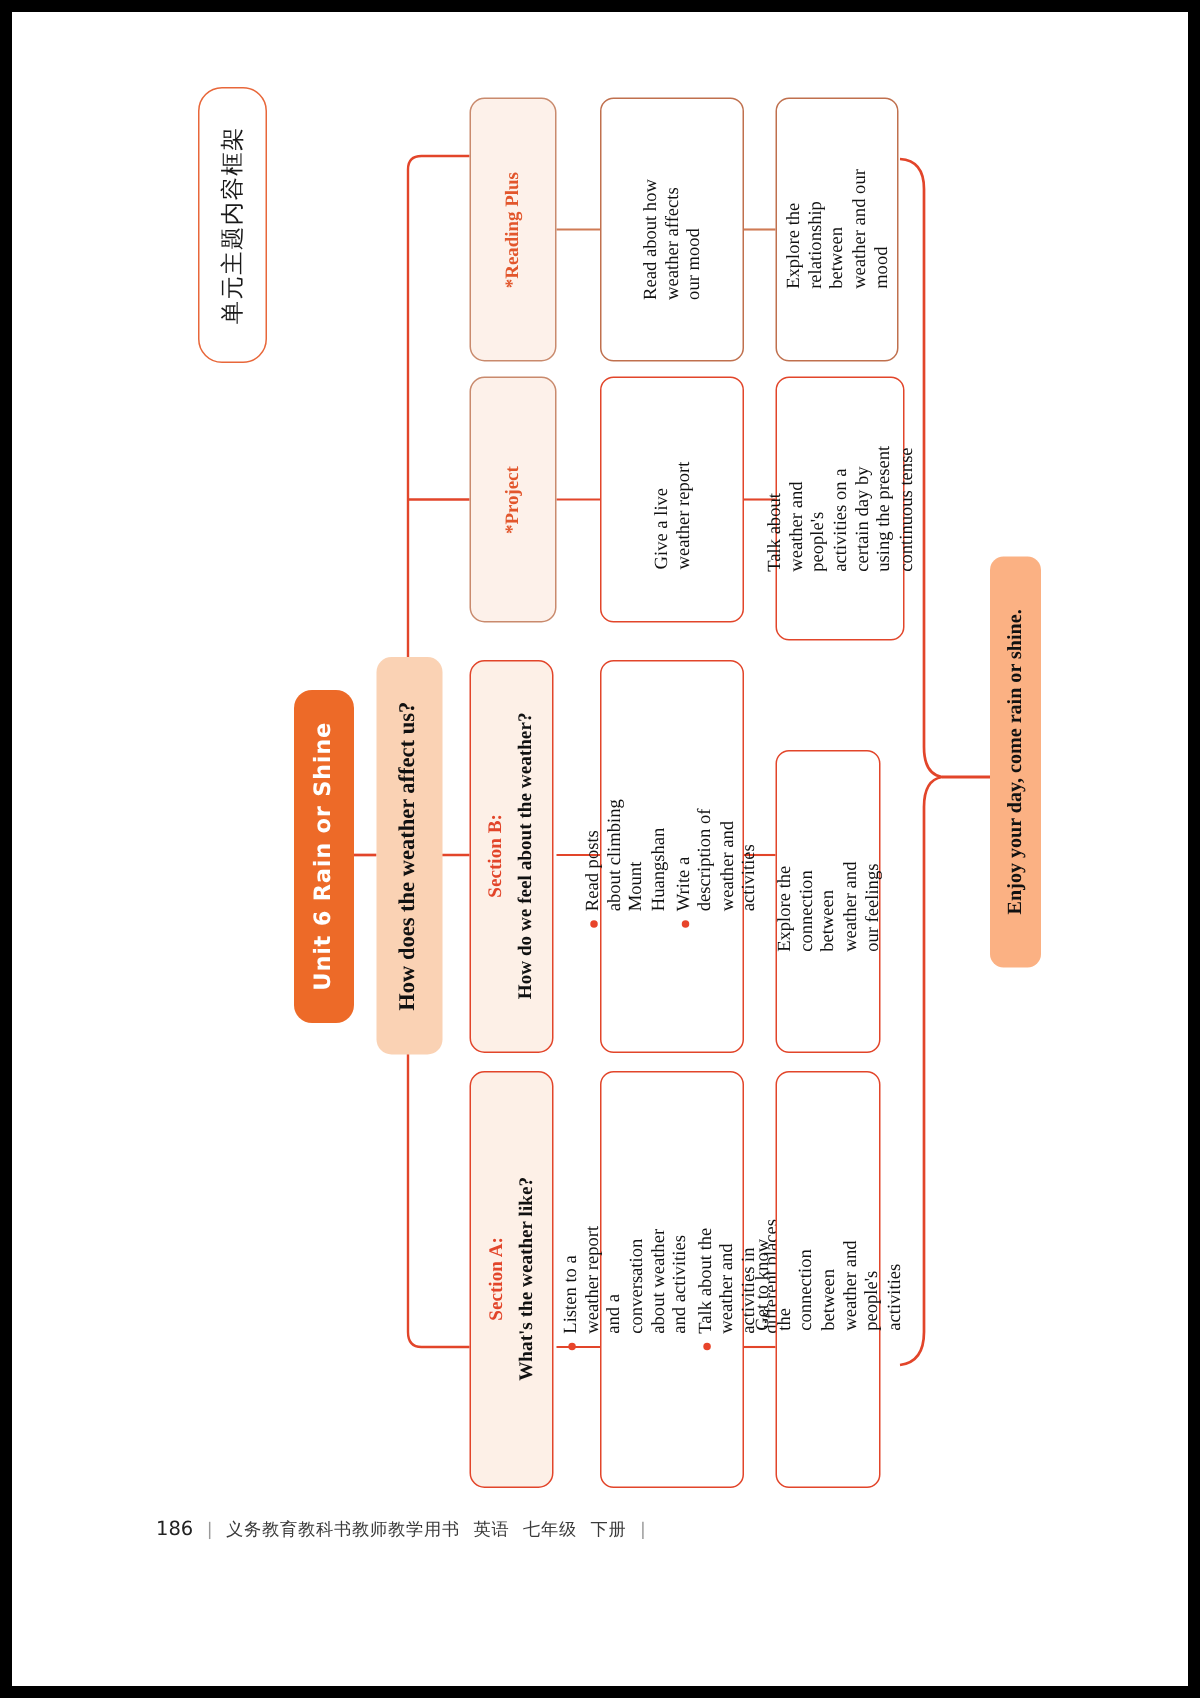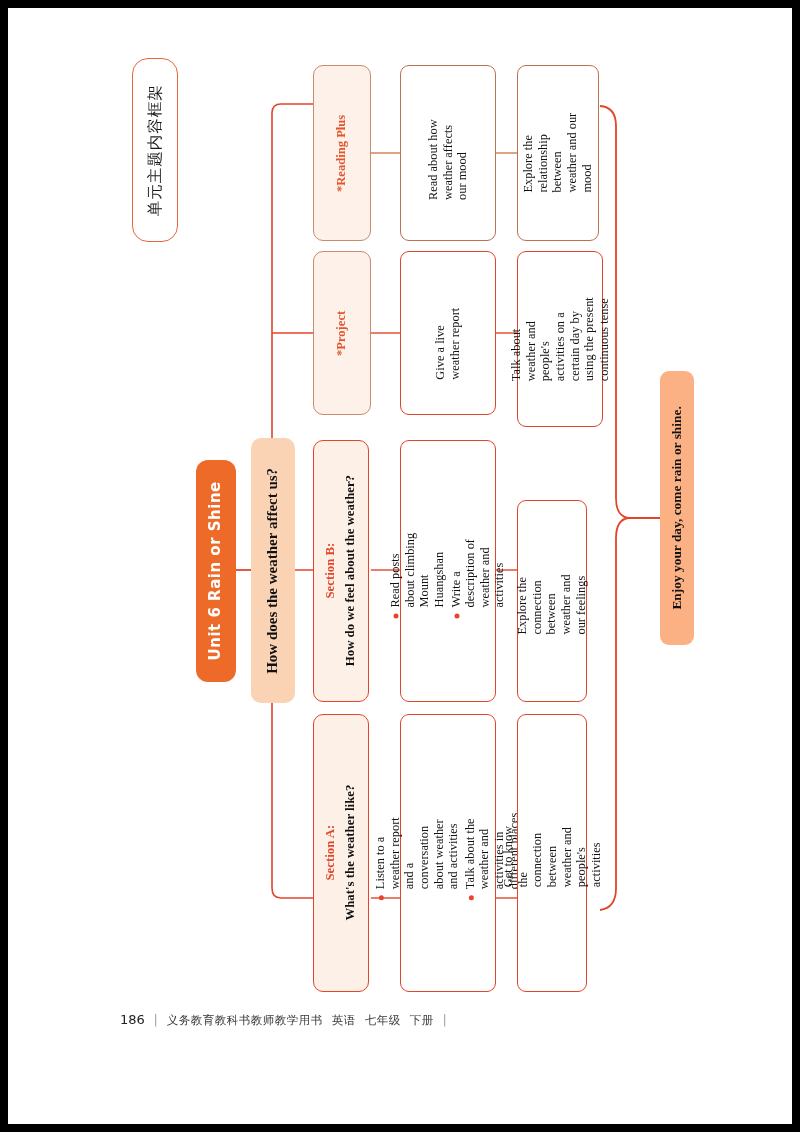--- a/index.html
+++ b/index.html
@@ -50,21 +50,21 @@
   .goalbox .inner{font-size:13.4px;font-weight:bold;color:#111;white-space:nowrap;}
 
   
   ul.bl{margin:0;padding:0;list-style:none;}
   ul.bl li{position:relative;padding-left:11px;margin-bottom:2px;}
   ul.bl li:before{content:"";position:absolute;left:0;top:6px;width:5px;height:5px;border-radius:50%;background:#e8442a;}
   svg.conn{position:absolute;left:0;top:0;width:784px;height:1116px;pointer-events:none;}
 
   
   .footer{position:absolute;left:96px;top:1004px;display:flex;align-items:baseline;gap:9px;
-          font-family:"DejaVu Sans",sans-serif;font-size:11.5px;color:#3a3a3a;margin-left:16px;}
+          font-family:"DejaVu Sans",sans-serif;font-size:11.5px;color:#3a3a3a;}
   .footer .pg{font-size:13px;color:#222;}
   .footer .bar{color:#999;}
   .footer .cn{letter-spacing:.5px;}
 </style>
 </head>
 <body>
 
 <div class="page">
 
   <svg class="conn" viewBox="0 0 784 1116">

